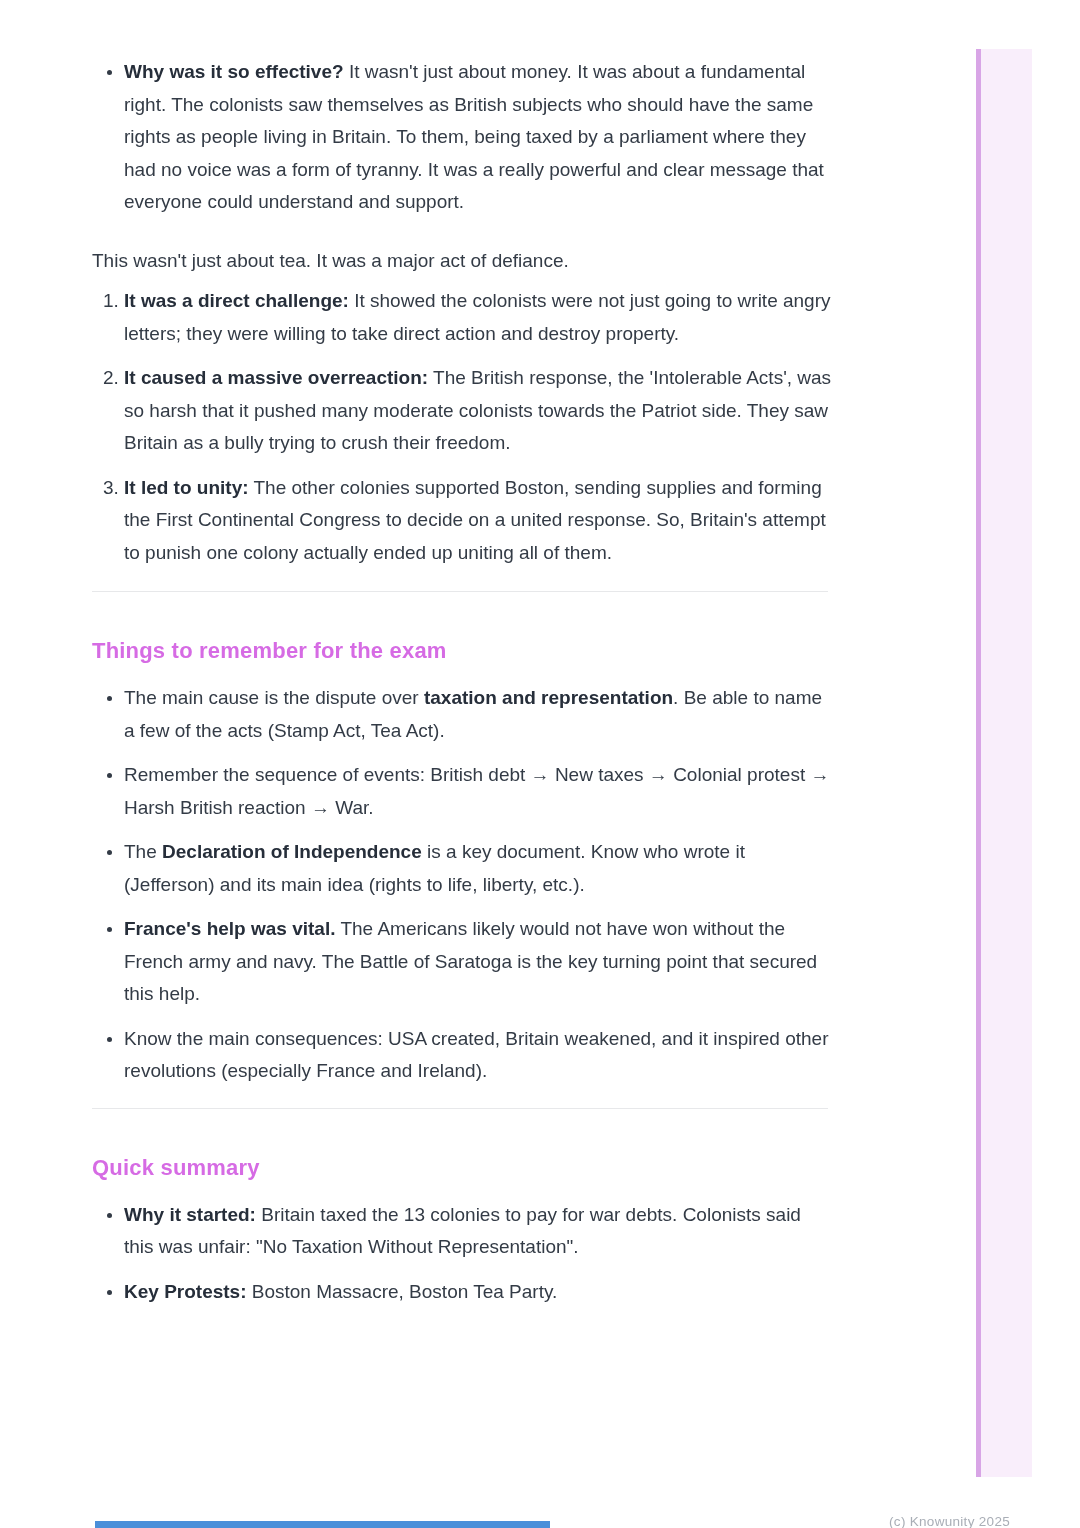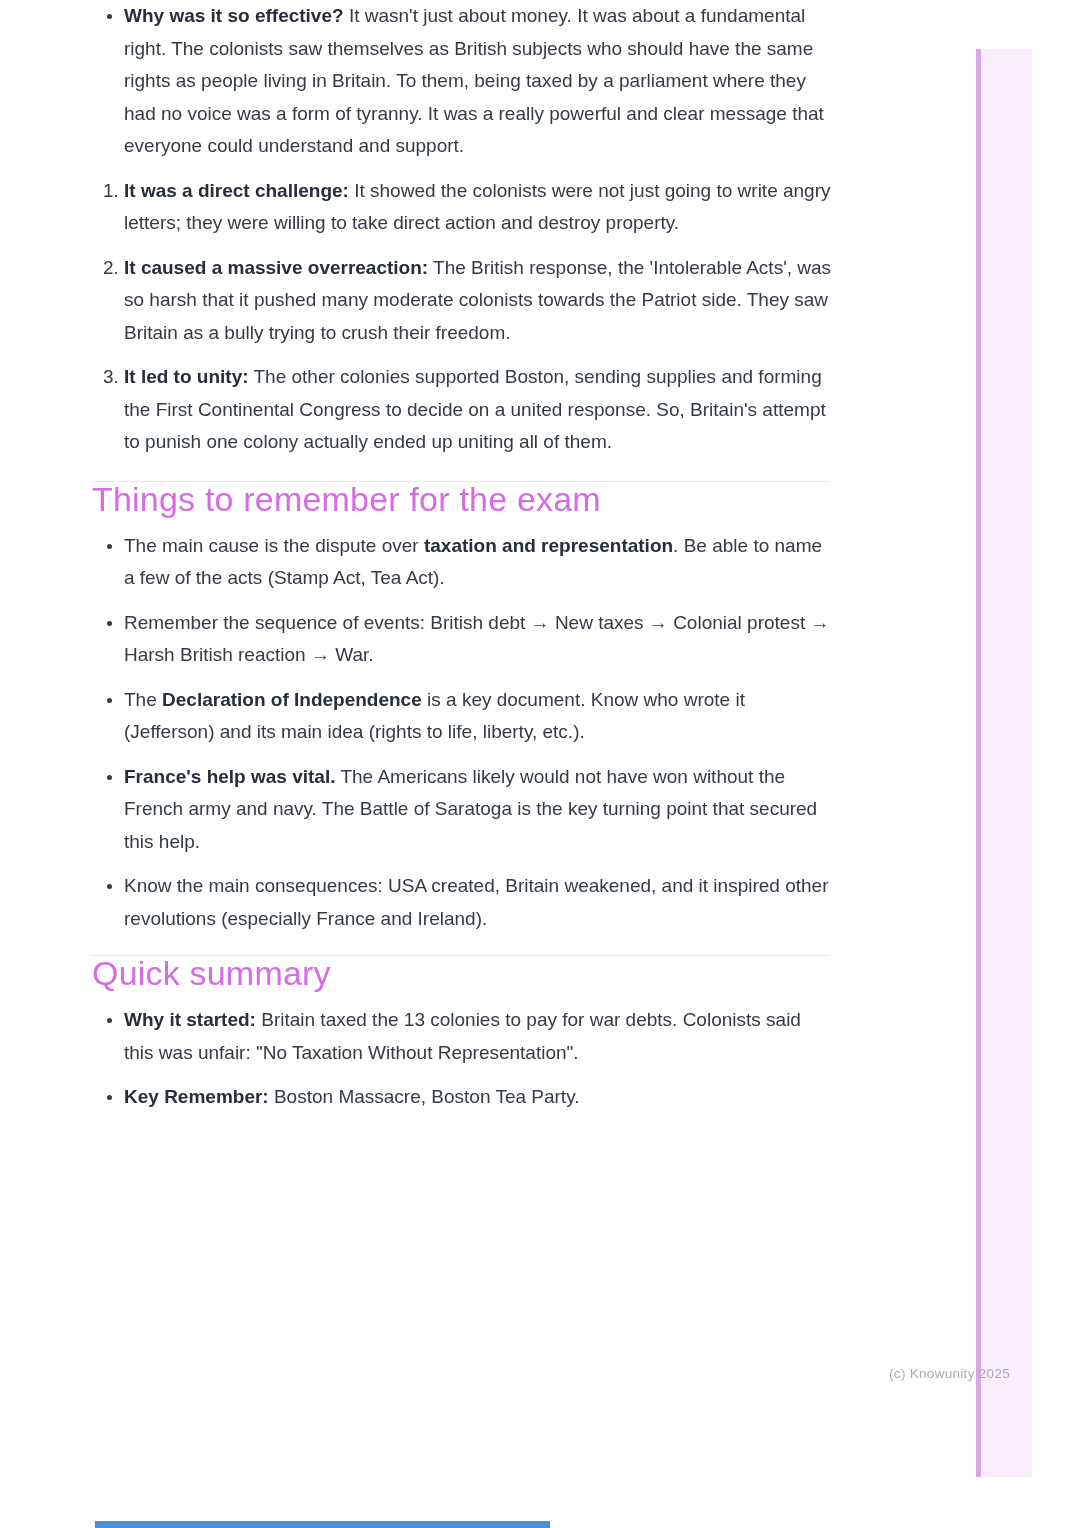--- a/index.html
+++ b/index.html
@@ -19,49 +19,50 @@
     color:var(--text);
   }
   .page{position:absolute;inset:0;background:#ffffff;}
   .sidebar-accent{
     position:absolute;left:976px;top:49px;width:56px;height:1428px;
     background:var(--sidebar-fill);
     border-left:5px solid var(--sidebar-line);
     z-index:1;
   }
   .watermark{
-    position:absolute;top:1366px;right:70px;z-index:2;
+    position:absolute;top:1514px;right:70px;z-index:2;
     font-size:13.5px;color:var(--watermark);letter-spacing:0.3px;
   }
   .bottom-bar{
     position:absolute;left:95px;bottom:0;width:455px;height:7px;
     background:var(--bottom-bar);z-index:2;
   }
   .content{
-    position:absolute;left:92px;top:0;width:740px;z-index:3;
+    position:absolute;left:92px;top:0;width:740px;padding-top:56px;z-index:3;
     font-size:19px;line-height:32.5px;
   }
   .content .b, .content strong{font-weight:700;color:#262e3a;}
   ul.blist, ol.nlist{margin:0;padding-left:32px;}
   ul.blist li, ol.nlist li{margin-bottom:12px;}
   ul.blist li::marker{color:var(--text);font-size:0.85em;}
   ol.nlist li::marker{color:var(--text);}
   h3.sub-heading{
     margin-top:32px;margin-bottom:0;
     font-size:19.5px;line-height:28px;font-weight:700;color:#262e3a;
   }
   p.intro{margin-top:26px;}
   ol.nlist{margin-top:8px;}
   hr.section-divider{
     border:none;border-top:1px solid var(--divider);
     margin:22px 0 0 0;width:736px;
   }
   hr.section-divider.second{margin-top:20px;}
   h2.pink-heading{
-    font-size:34px;line-height:34px;font-weight:400;
+    margin-top:42px;
+    font-size:22px;line-height:34px;font-weight:700;
     color:var(--accent-pink);letter-spacing:0.2px;
   }
   ul.blist.after-heading{margin-top:14px;}
 </style>
 </head>
 <body>
 
 <div class="page">
 
   <div class="sidebar-accent"></div>
@@ -70,20 +71,21 @@
 
   <div class="bottom-bar"></div>
 
   <main class="content">
 
     <ul class="blist top-list">
         <li><span class="b">Why was it so effective?</span><span> It wasn't just about money. It was about a fundamental right. The colonists saw themselves as British subjects who should have the same rights as people living in Britain. To them, being taxed by a parliament where they had no voice was a form of tyranny. It was a really powerful and clear message that everyone could understand and support.</span></li>
       </ul>
 
 
+    <p class="intro">This wasn't just about tea. It was a major act of defiance.</p>
 
     <ol class="nlist">
         <li><span class="b">It was a direct challenge:</span><span> It showed the colonists were not just going to write angry letters; they were willing to take direct action and destroy property.</span></li>
         <li><span class="b">It caused a massive overreaction:</span><span> The British response, the 'Intolerable Acts', was so harsh that it pushed many moderate colonists towards the Patriot side. They saw Britain as a bully trying to crush their freedom.</span></li>
         <li><span class="b">It led to unity:</span><span> The other colonies supported Boston, sending supplies and forming the First Continental Congress to decide on a united response. So, Britain's attempt to punish one colony actually ended up uniting all of them.</span></li>
       </ol>
 
     <hr class="section-divider">
 
     <h2 class="pink-heading">Things to remember for the exam</h2>
@@ -95,17 +97,17 @@
         <li><span class="b">France's help was vital.</span><span> The Americans likely would not have won without the French army and navy. The Battle of Saratoga is the key turning point that secured this help.</span></li>
         <li><span>Know the main consequences: USA created, Britain weakened, and it inspired other revolutions (especially France and Ireland).</span></li>
       </ul>
 
     <hr class="section-divider second">
 
     <h2 class="pink-heading">Quick summary</h2>
 
     <ul class="blist after-heading">
         <li><span class="b">Why it started:</span><span> Britain taxed the 13 colonies to pay for war debts. Colonists said this was unfair: "No Taxation Without Representation".</span></li>
-        <li><span class="b">Key Remember:</span><span> Boston Massacre, Boston Tea Party.</span></li>
+        <li><span class="b">Key Protests:</span><span> Boston Massacre, Boston Tea Party.</span></li>
       </ul>
 
   </main>
 </div>
 
 </body></html>

